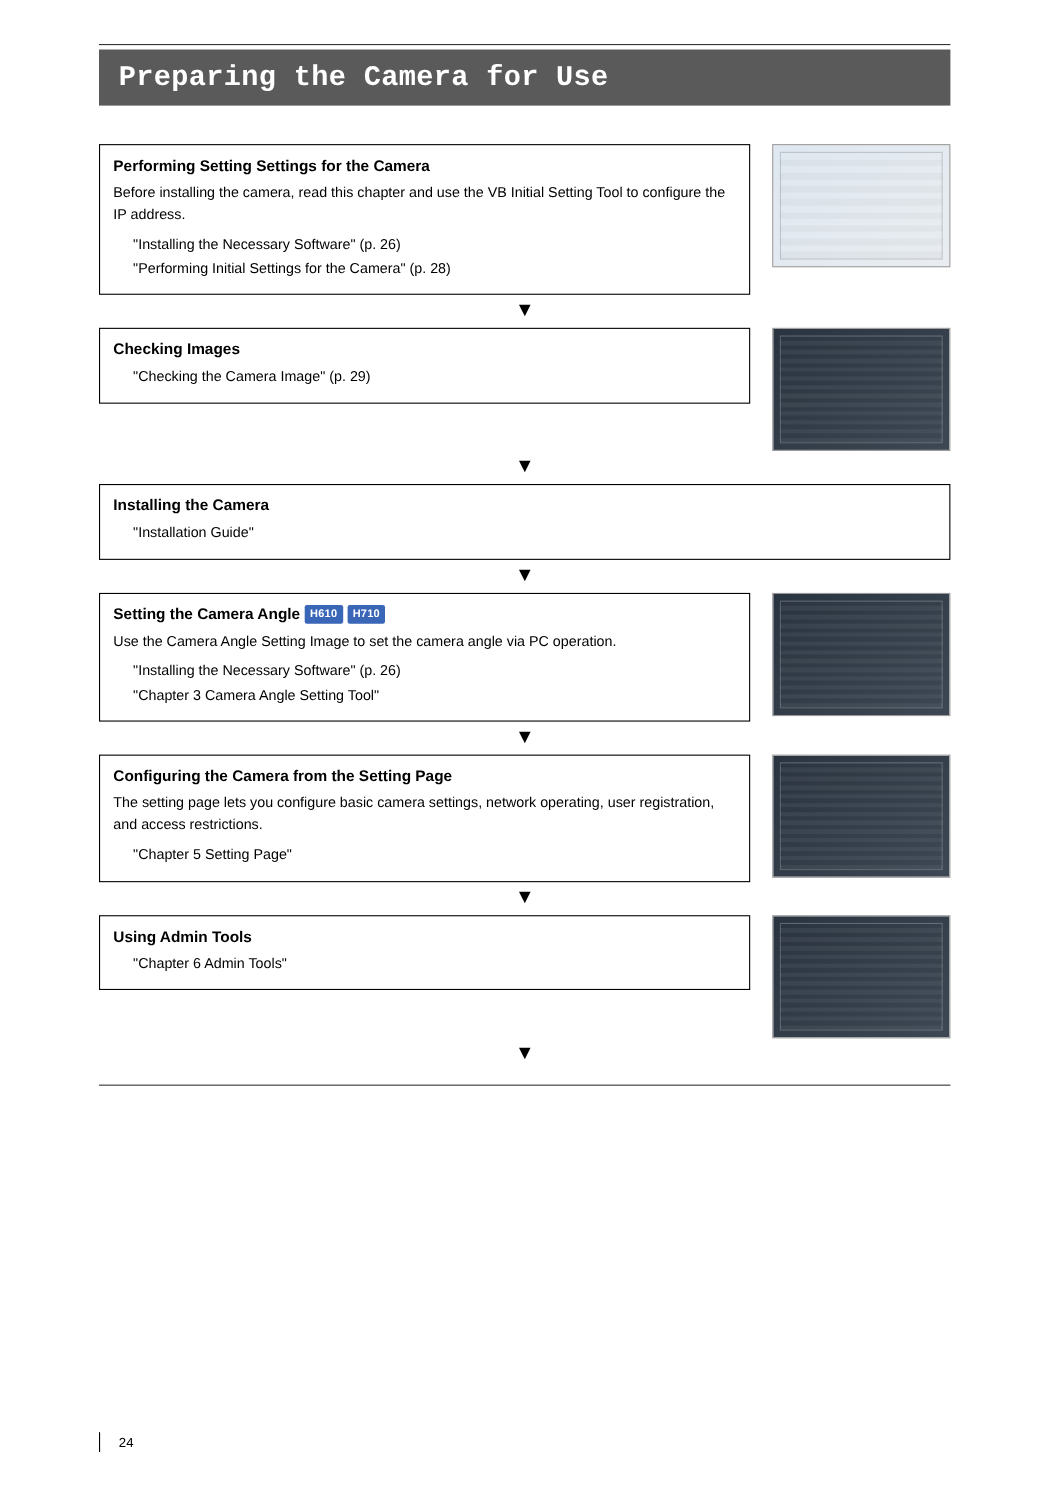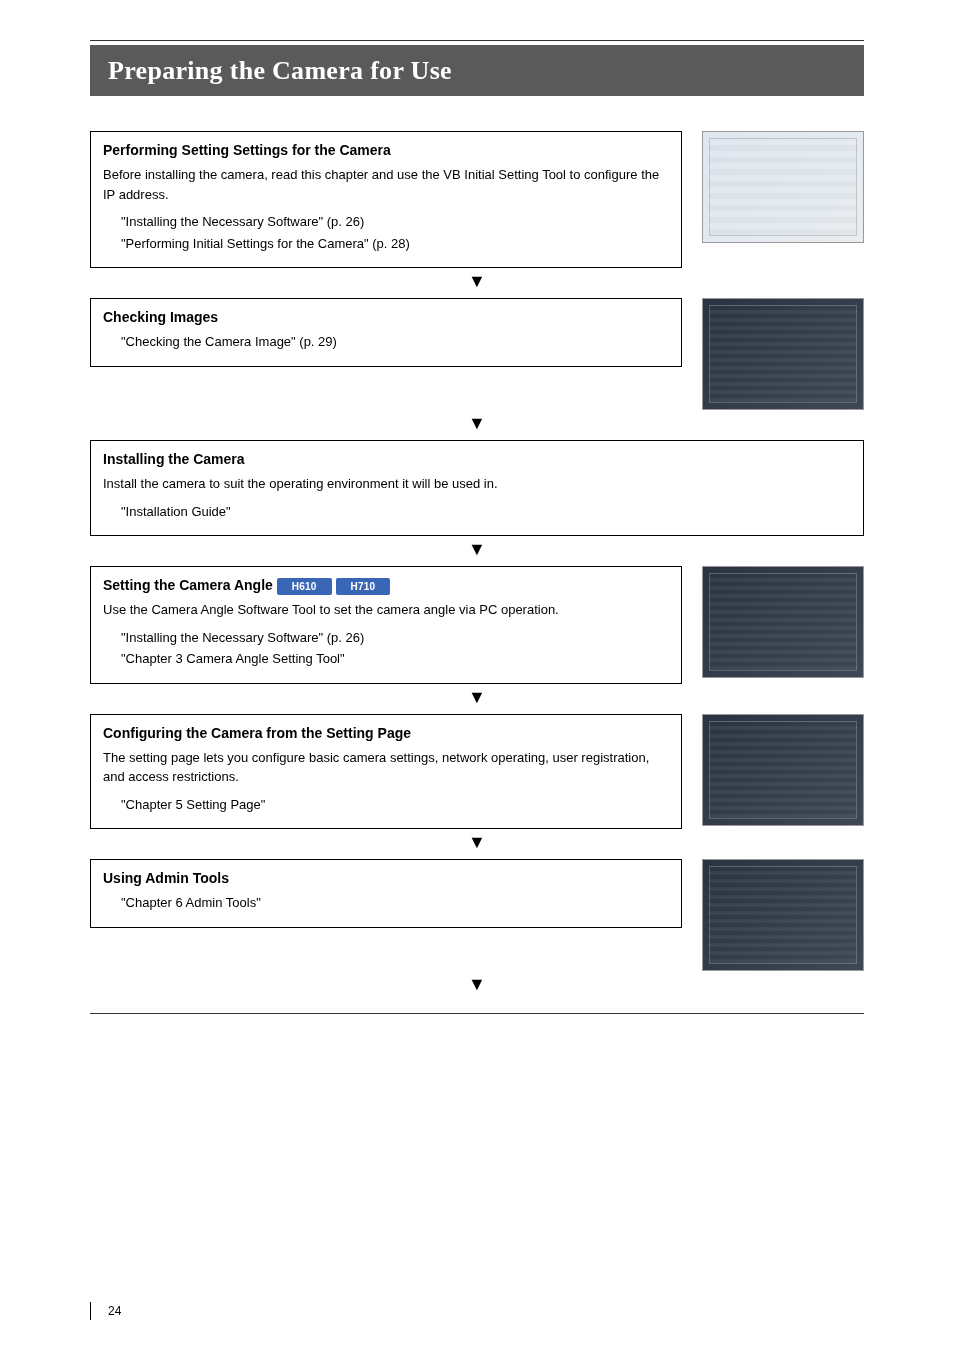--- a/index.html
+++ b/index.html
@@ -14,21 +14,21 @@
   .page-title-bar {
     background: #5a5a5a;
     color: #fff;
     padding: 6px 18px;
     margin-bottom: 35px;
   }
   .page-title-bar h1 {
     font-size: 26px;
     font-weight: bold;
     margin: 0;
-    font-family: Liberation Serif, serif;
+    font-family: Liberation Mono, monospace;
     letter-spacing: 0.3px;
   }
   .top-rule {
     border: none;
     border-top: 1.5px solid #333;
     margin: 0 0 4px 0;
   }
   .step-row {
     display: flex;
     align-items: flex-start;
@@ -81,21 +81,21 @@
     line-height: 1;
     margin: 4px 0 8px 0;
     color: #000;
   }
   .badge {
     display: inline-block;
     background: #3a66b7;
     color: #fff;
     font-size: 10px;
     font-weight: bold;
-    padding: 1px 15px;
+    padding: 1px 5px;
     border-radius: 2px;
     margin-left: 4px;
     vertical-align: middle;
     letter-spacing: 0.2px;
   }
   .page-number {
     position: absolute;
     bottom: 30px;
     left: 90px;
     font-size: 12px;
@@ -140,31 +140,30 @@
         </div>
       </div>
       <div class="thumb dark">
         <div class="thumb-inner"></div>
       </div>
     </div>
     <div class="arrow-down">▼</div>
     <div class="step-row">
       <div class="step-box">
         <h3>Installing the Camera</h3>
-        <p>Install the camera to suit the operating environment it will be used in.</p>
         <div class="ref-list">
           <div>"Installation Guide"</div>
         </div>
       </div>
     </div>
     <div class="arrow-down">▼</div>
     <div class="step-row">
       <div class="step-box">
         <h3>Setting the Camera Angle<span class="badge">H610</span><span class="badge">H710</span></h3>
-        <p>Use the Camera Angle Software Tool to set the camera angle via PC operation.</p>
+        <p>Use the Camera Angle Setting Image to set the camera angle via PC operation.</p>
         <div class="ref-list">
           <div>"Installing the Necessary Software" (p. 26)</div>
           <div>"Chapter 3 Camera Angle Setting Tool"</div>
         </div>
       </div>
       <div class="thumb dark">
         <div class="thumb-inner"></div>
       </div>
     </div>
     <div class="arrow-down">▼</div>

